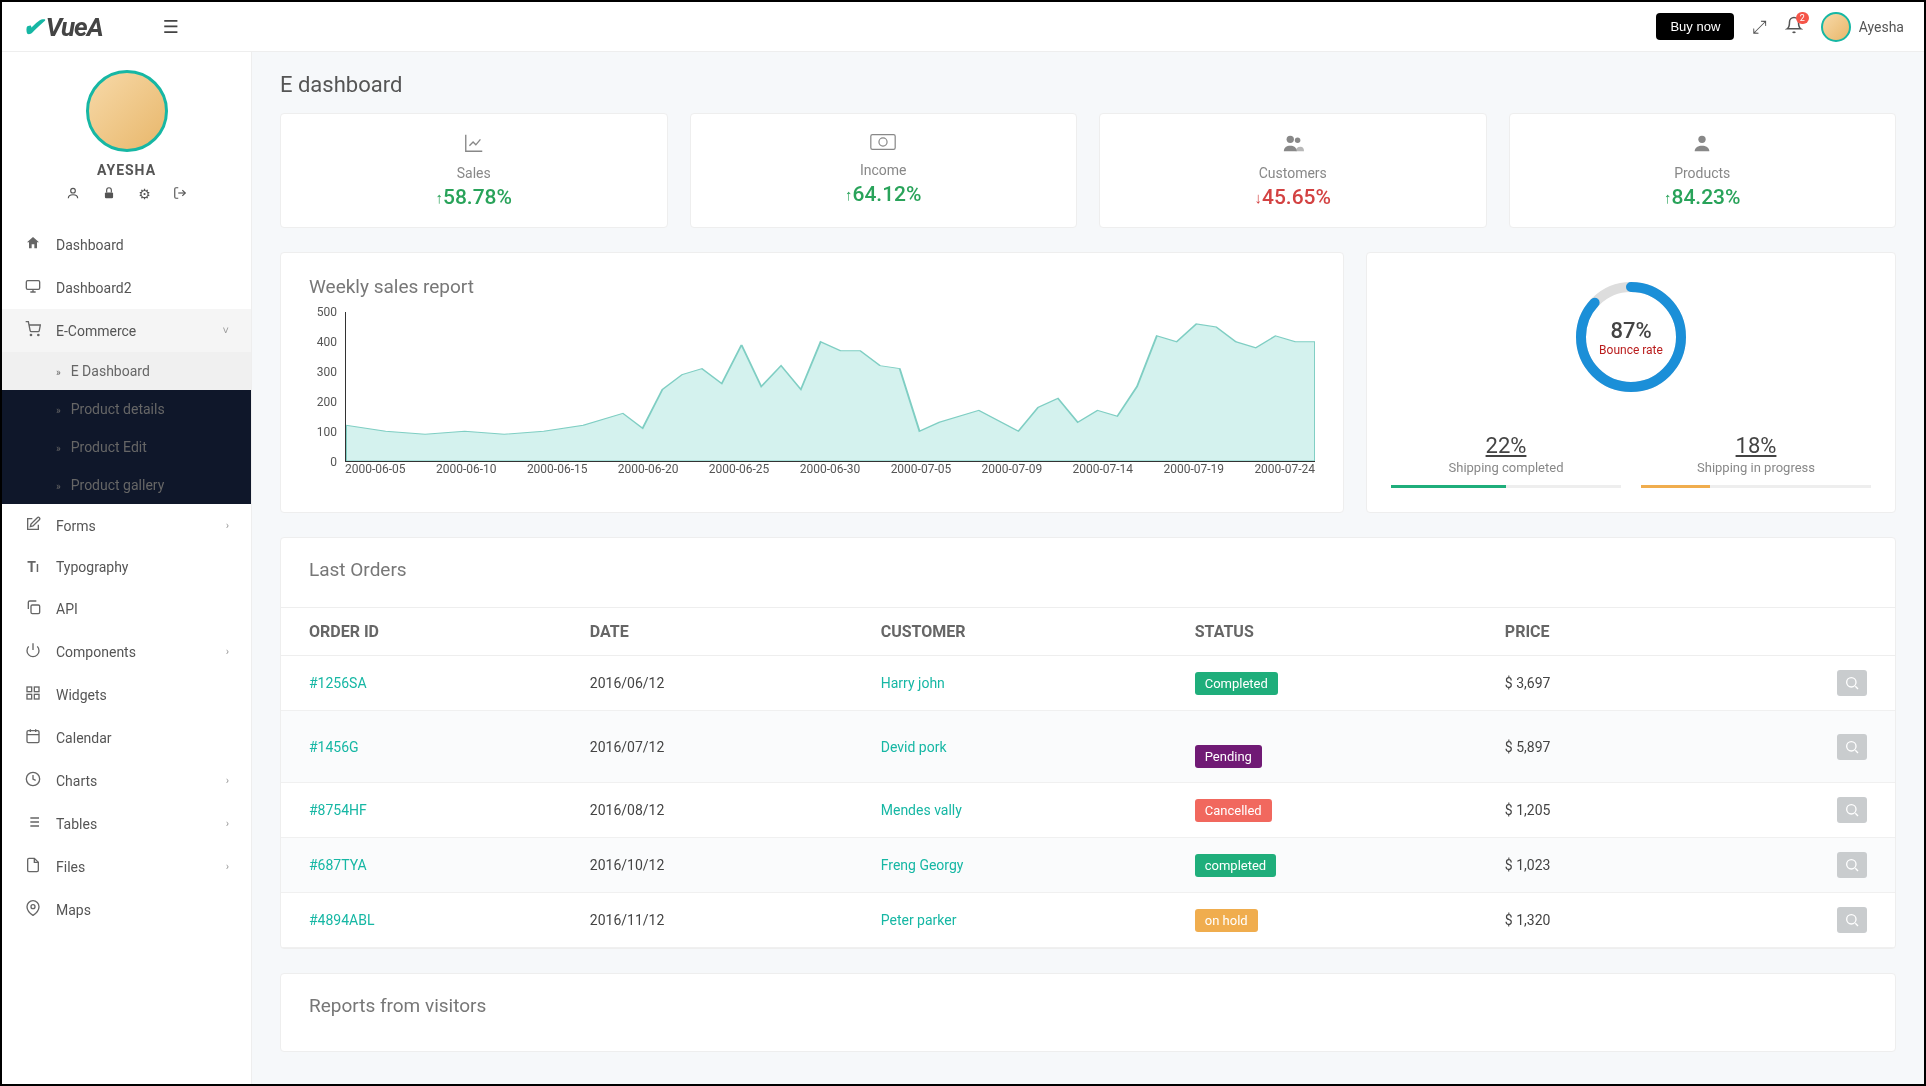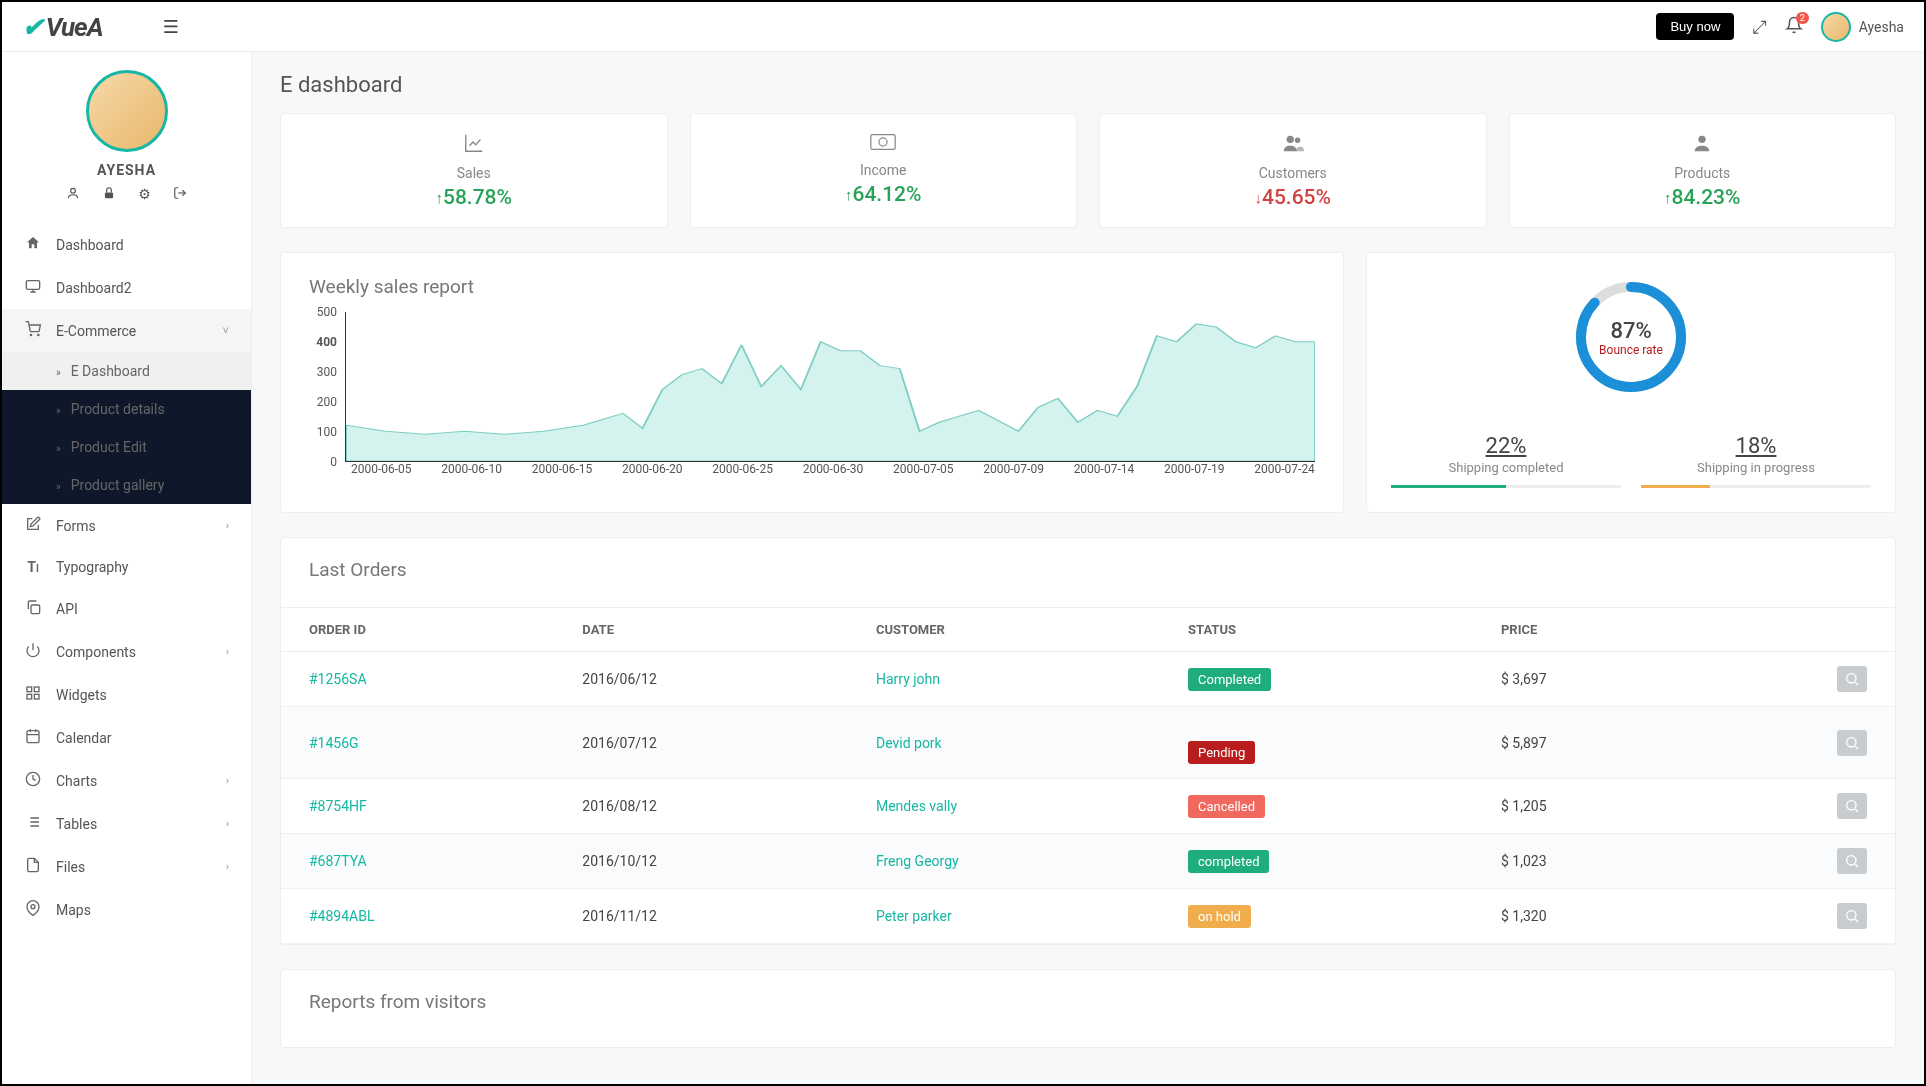--- a/index.html
+++ b/index.html
@@ -45,44 +45,44 @@
 .down{ color:#d34242;}
 .arrow{ font-size:15px; vertical-align:1px;}
 .midrow{ display:flex; gap:22px; margin-bottom:24px;}
 .weekly{ flex:1; padding:22px 28px 16px;}
 .section-title{ font-size:19px; color:#777; margin-bottom:14px;}
 .chart{ position:relative; height:180px; margin-left:36px;}
 .yaxis{ position:absolute; left:-36px; top:0; bottom:30px; width:32px; text-align:right; font-size:12px; color:#555;}
 .yaxis div{ position:absolute; right:4px;}
 .plot{ position:absolute; left:0; right:0; top:0; bottom:30px; border-left:1px solid #333; border-bottom:1px solid #333;}
 .plot svg{ width:100%; height:100%;}
-.xaxis{ position:absolute; left:6px; right:0; bottom:0; height:30px; display:flex; justify-content:space-between; font-size:12px; color:#555;text-align:center;}
+.xaxis{ position:absolute; left:0; right:0; bottom:0; height:30px; display:flex; justify-content:space-between; font-size:12px; color:#555;text-align:center;}
 .bouncecard{ width:530px; padding:24px;}
 .gauge-wrap{ text-align:center;}
 .gauge{ width:120px; height:120px; margin:0 auto; position:relative;}
 .gauge svg{ transform:rotate(-90deg);}
 .gauge-lbl{ position:absolute; top:0; left:0; right:0; bottom:0; display:flex; flex-direction:column; justify-content:center; align-items:center;}
 .gauge-lbl .pct{ font-size:22px; font-weight:500;}
 .gauge-lbl .txt{ font-size:12px; color:#b91c1c;}
 .ship-row{ display:flex; gap:20px; margin-top:36px;}
 .ship{ flex:1; text-align:center;}
 .ship .pct{ font-size:22px;text-decoration:underline;}
 .ship .lbl{ font-size:13px; color:#888; margin-top:2px;}
 .bar{ height:3px; background:#eee; margin-top:10px; position:relative;}
 .bar .fill{ position:absolute; left:0; top:0; bottom:0;}
 .orders{ padding:0; margin-bottom:24px;}
 .orders .section-title{ padding:20px 28px 12px;}
 table{ width:100%; border-collapse:collapse;}
-th{ text-align:left; font-size:13px; font-weight:700; color:#666; padding:14px 28px; border-top:1px solid #eee; border-bottom:1px solid #eee; background:#fff;}
+th{ text-align:left; font-size:16px; font-weight:700; color:#666; padding:14px 28px; border-top:1px solid #eee; border-bottom:1px solid #eee; background:#fff;}
 td{ padding:14px 28px; border-bottom:1px solid #f0f0f0; font-size:14px;}
 tr.alt{ background:#fafbfc;}
 .lk{ color:#16b7a4; cursor:pointer;}
 .stbadge{ display:inline-block; padding:4px 10px; border-radius:3px; color:#fff; font-size:13px;}
 .st-completed{ background:#1fae7b;}
-.st-pending{ background:#b91c1c;margin-top:20px;}
+.st-pending{ background:#701a75;margin-top:20px;}
 .st-cancelled{ background:#f1685e;}
 .st-onhold{ background:#f0ad4e;}
 .eyebtn{ float:right; background:#c9ccce; color:#fff; border:none; width:30px; height:26px; border-radius:3px; cursor:pointer; display:flex; align-items:center; justify-content:center;}
 .reports{ padding:20px 28px; }
 </style>
 </head>
 <body>
 
 <div class="wrap">
 
@@ -278,21 +278,21 @@
 
       <div class="midrow">
         <div class="card weekly">
           <div class="section-title">Weekly sales report</div>
           <div class="chart">
             <div class="yaxis" id="yaxis">
                 <div style="bottom: 0%; transform: translateY(50%);">0</div>
                 <div style="bottom: 20%; transform: translateY(50%);">100</div>
                 <div style="bottom: 40%; transform: translateY(50%);">200</div>
                 <div style="bottom: 60%; transform: translateY(50%);">300</div>
-                <div style="bottom: 80%; transform: translateY(50%); font-weight: bold;">400</div>
+                <div style="bottom: 80%; transform: translateY(50%);">400</div>
                 <div style="bottom: 100%; transform: translateY(50%);">500</div>
               </div>
             <div class="plot"><svg id="areasvg" viewBox="0 0 1000 300" preserveAspectRatio="none">
                   <path d="M0,300 L0,228 L40.816326530612244,240 L81.63265306122449,246 L122.44897959183673,240 L163.26530612244898,246 L204.08163265306123,240 L244.89795918367346,228 L285.7142857142857,204 L306.12244897959187,234 L326.53061224489795,156 L346.9387755102041,126 L367.34693877551024,114 L387.7551020408163,144 L408.16326530612247,66 L428.57142857142856,150 L448.9795918367347,108 L469.38775510204084,156 L489.7959183673469,60 L510.2040816326531,78 L530.6122448979593,78 L551.0204081632653,108 L571.4285714285714,114 L591.8367346938776,240 L612.2448979591837,222 L653.0612244897959,198 L693.8775510204082,240 L714.2857142857143,192 L734.6938775510205,174 L755.1020408163265,222 L775.5102040816327,198 L795.9183673469388,210 L816.3265306122449,150 L836.7346938775511,48 L857.1428571428571,60 L877.5510204081633,24 L897.9591836734694,30 L918.3673469387755,60 L938.7755102040817,72 L959.1836734693877,48 L979.5918367346939,60 L1000,60 L1000,300 Z" fill="#d4f2ee" stroke="#7fcec3" stroke-width="2"></path>
                 </svg></div>
             <div class="xaxis" id="xaxis">
                 <div>2000-06-05</div>
                 <div>2000-06-10</div>
                 <div>2000-06-15</div>
                 <div>2000-06-20</div>

